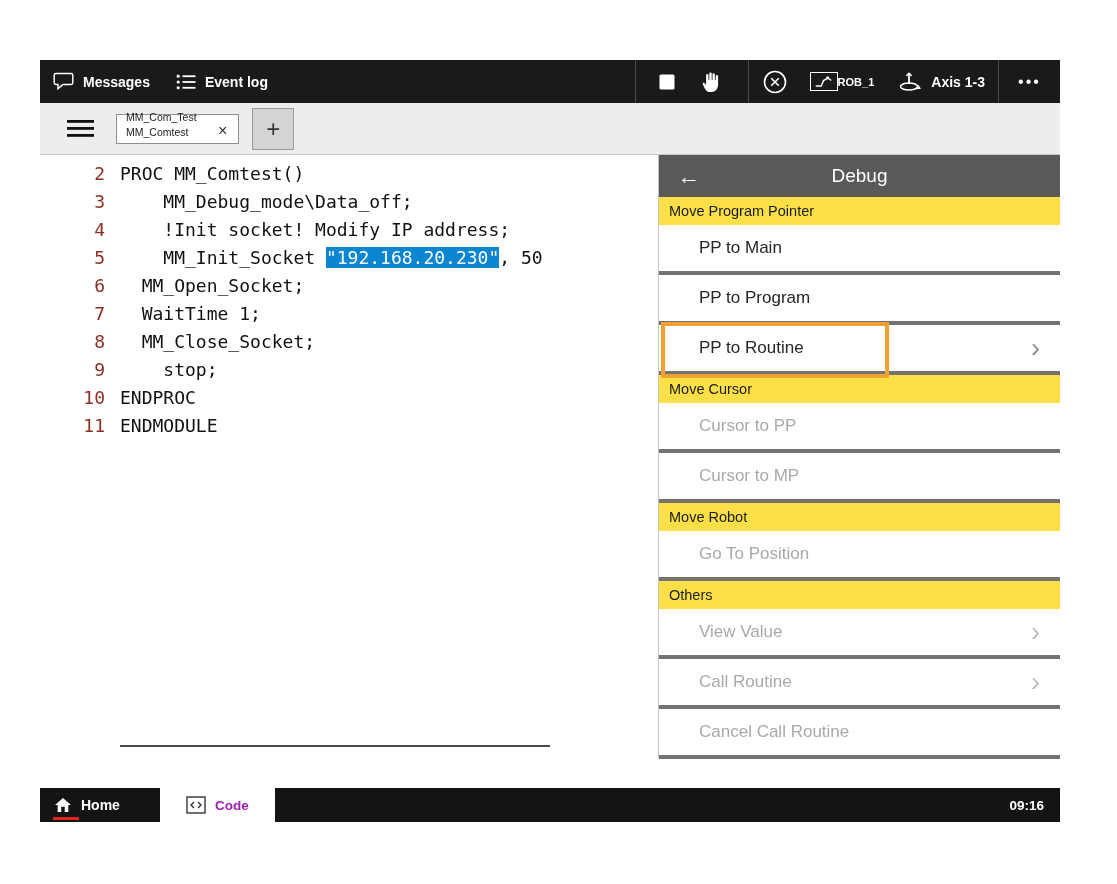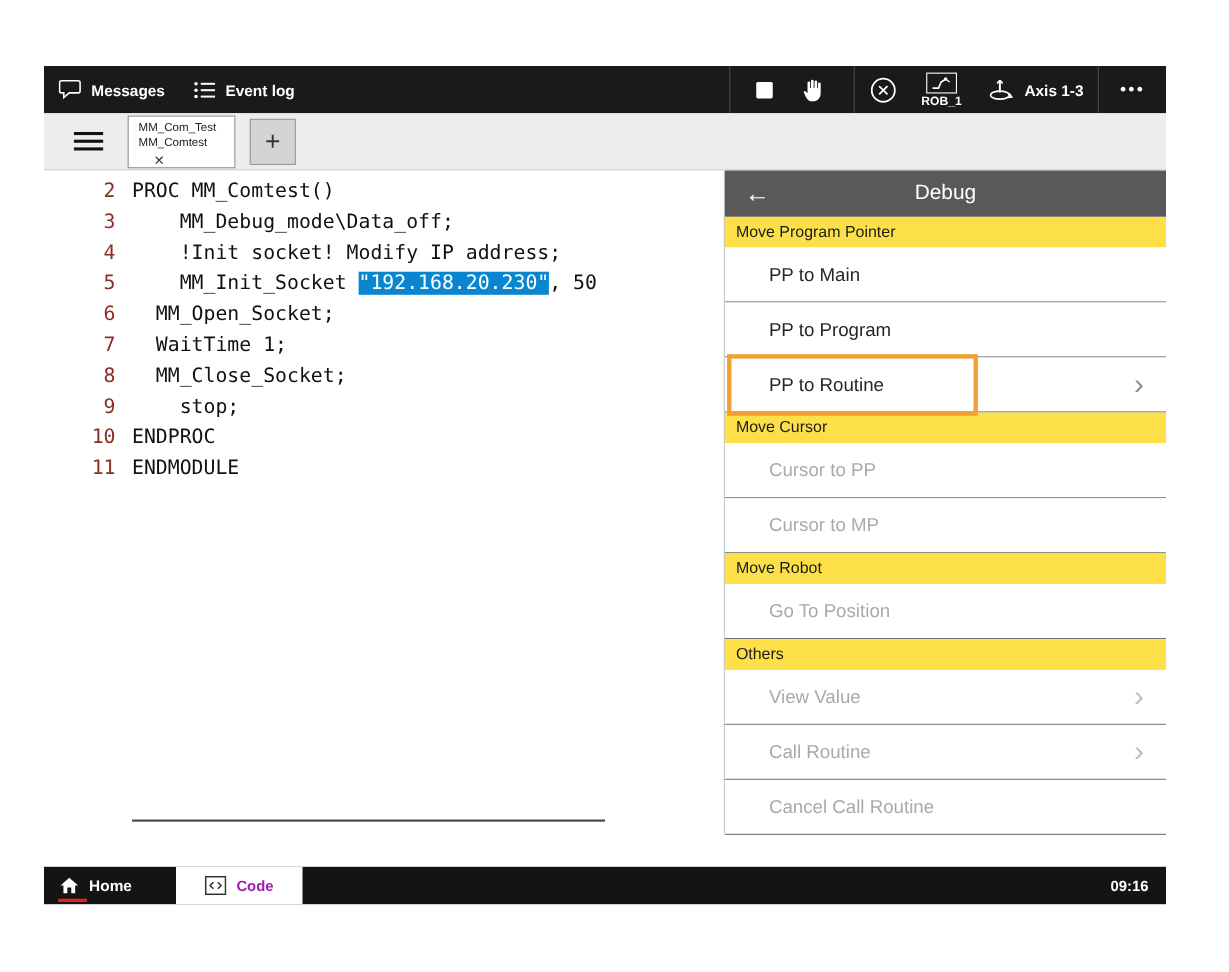--- a/index.html
+++ b/index.html
@@ -8,29 +8,29 @@
   .window { position:absolute; left:40px; top:60px; width:1020px; height:762px; display:flex; flex-direction:column; }
 
   
   .topbar { height:43px; background:#1a1a1a; color:#fff; display:flex; align-items:center; flex:none; }
   .tb-btn { display:flex; align-items:center; gap:9px; padding:0 13px; height:100%; cursor:pointer; }
   .tb-label { font-size:14px; font-weight:600; color:#fff; white-space:nowrap; }
   .tb-spacer { flex:1; }
   .tb-group { display:flex; align-items:center; height:100%; }
   .run-group { border-left:1px solid #4a4a4a; border-right:1px solid #4a4a4a; padding:0 10px; }
   .tb-iconbtn { display:flex; align-items:center; justify-content:center; padding:0 13px; height:100%; cursor:pointer; }
-  .tb-rob { display:flex; flex-direction:column; align-items:center; justify-content:center; padding:0 9px; height:100%; cursor:pointer; }
+  .tb-rob { display:flex; align-items:center; justify-content:center; padding:0 9px; height:100%; cursor:pointer; }
   .rob-box { display:flex; align-items:center; justify-content:center; border:1.5px solid #fff; padding:1px 2px; }
   .rob-label { font-size:11px; font-weight:600; color:#fff; margin-top:1px; }
   .tb-more { height:100%; min-width:62px; display:flex; align-items:center; justify-content:center; border-left:1px solid #4a4a4a; cursor:pointer; font-size:16px; letter-spacing:2px; color:#fff; }
 
   
   .tabbar { height:52px; background:#ededed; border-bottom:1px solid #c6c6c6; display:flex; align-items:center; padding-left:20px; flex:none; }
   .hamburger { display:flex; align-items:center; justify-content:center; width:40px; height:40px; cursor:pointer; }
-  .tab { height:48px; background:#fff; border:1px solid #8f8f8f; display:flex; align-items:flex-start; padding:3px 9px; margin-left:16px; cursor:pointer;flex-direction:column; }
+  .tab { height:30px; background:#fff; border:1px solid #8f8f8f; display:flex; align-items:flex-end; padding:3px 9px; margin-left:16px; cursor:pointer; }
   .tab-text { display:flex; flex-direction:column; justify-content:center; font-size:10.5px; line-height:1.4; color:#222; min-width:78px; }
   .tab-close { margin-left:12px; font-size:16px; color:#333; cursor:pointer; padding:0 2px; }
   .tab-add { width:42px; height:42px; margin-left:13px; background:#d4d4d4; border:1px solid #9a9a9a; display:flex; align-items:center; justify-content:center; font-size:24px; color:#333; cursor:pointer; }
 
   
   .content { flex:1; display:flex; background:#fff; min-height:0; }
 
   .editor { flex:1; position:relative; overflow:hidden; padding-top:5px;
             font-family:"DejaVu Sans Mono", monospace; font-size:18px; line-height:28px; }
   .code-line { display:flex; white-space:pre; }
@@ -38,21 +38,21 @@
   .code-text { color:#111; white-space:pre; }
   .hl { background:var(--highlight-blue,#0a86d1); color:#fff; }
   .h-scrollbar { position:absolute; left:80px; bottom:11px; width:430px; height:2px; background:#4a4a4a; }
 
   
   .panel { width:402px; flex:none; border-left:1px solid #c4c4c4; display:flex; flex-direction:column; background:#fff; position:relative; }
   .panel-header { height:42px; flex:none; background:#595959; color:#fff; display:flex; align-items:center; justify-content:center; position:relative; }
   .back { position:absolute; left:18px; top:50%; transform:translateY(-50%); font-size:23px; color:#fff; cursor:pointer; line-height:1; }
   .panel-title { font-size:19px; color:#fff; }
   .sec { height:28px; flex:none; background:#fde047; color:#1b1b1b; font-size:14.5px; display:flex; align-items:center; padding:0 10px; }
-  .item { height:50px; flex:none; display:flex; align-items:center; justify-content:space-between; padding:0 16px 0 40px; font-size:17px; color:#262626; border-bottom:1px solid #737373; cursor:pointer; background:#fff; }
+  .item { height:50px; flex:none; display:flex; align-items:center; justify-content:space-between; padding:0 16px 0 40px; font-size:17px; color:#262626; border-bottom:4px solid #737373; cursor:pointer; background:#fff; }
   .item.disabled { color:#a9a9a9; }
   .chev { font-size:27px; line-height:1; color:#8f8f8f; margin-right:4px; }
   .item.disabled .chev { color:#bdbdbd; }
   .annotation { position:absolute; left:2px; top:167px; width:228px; height:56px; border:4px solid var(--annotation-orange,#f0a132); pointer-events:none; z-index:5; }
   .panel-bottom-strip { margin-top:auto; height:9px; background:#c9c9c9; }
 
   
   .bottombar { height:34px; flex:none; background:#141414; color:#fff; display:flex; align-items:stretch;margin-top:30px; }
   .bb-home { display:flex; align-items:center; gap:9px; padding:0 22px 0 14px; position:relative; cursor:pointer; }
   .bb-home-label { font-size:14px; font-weight:600; color:#fff; }

